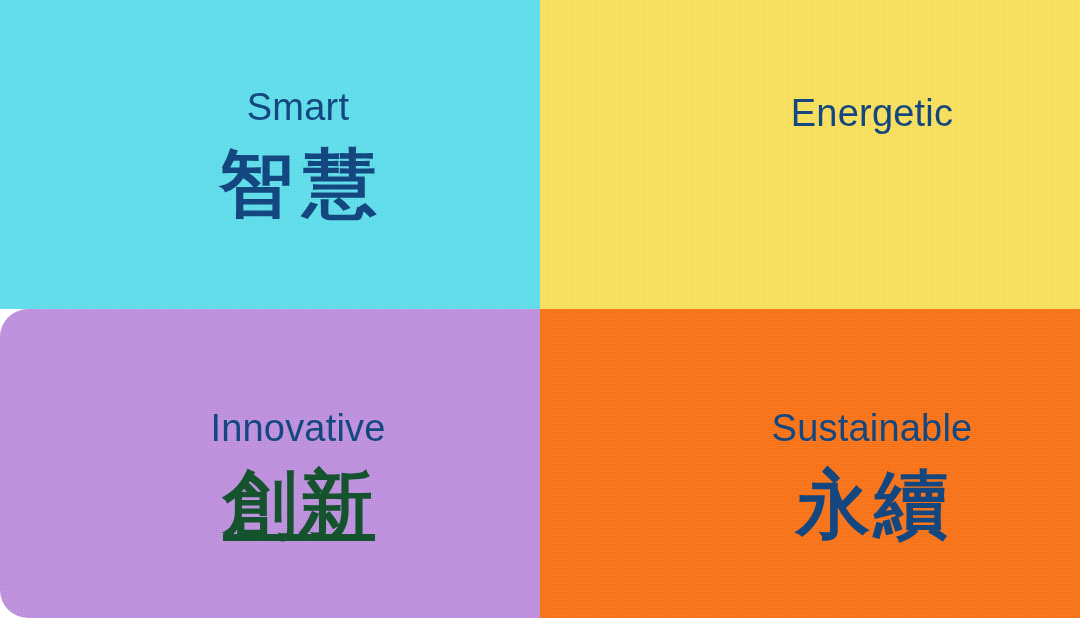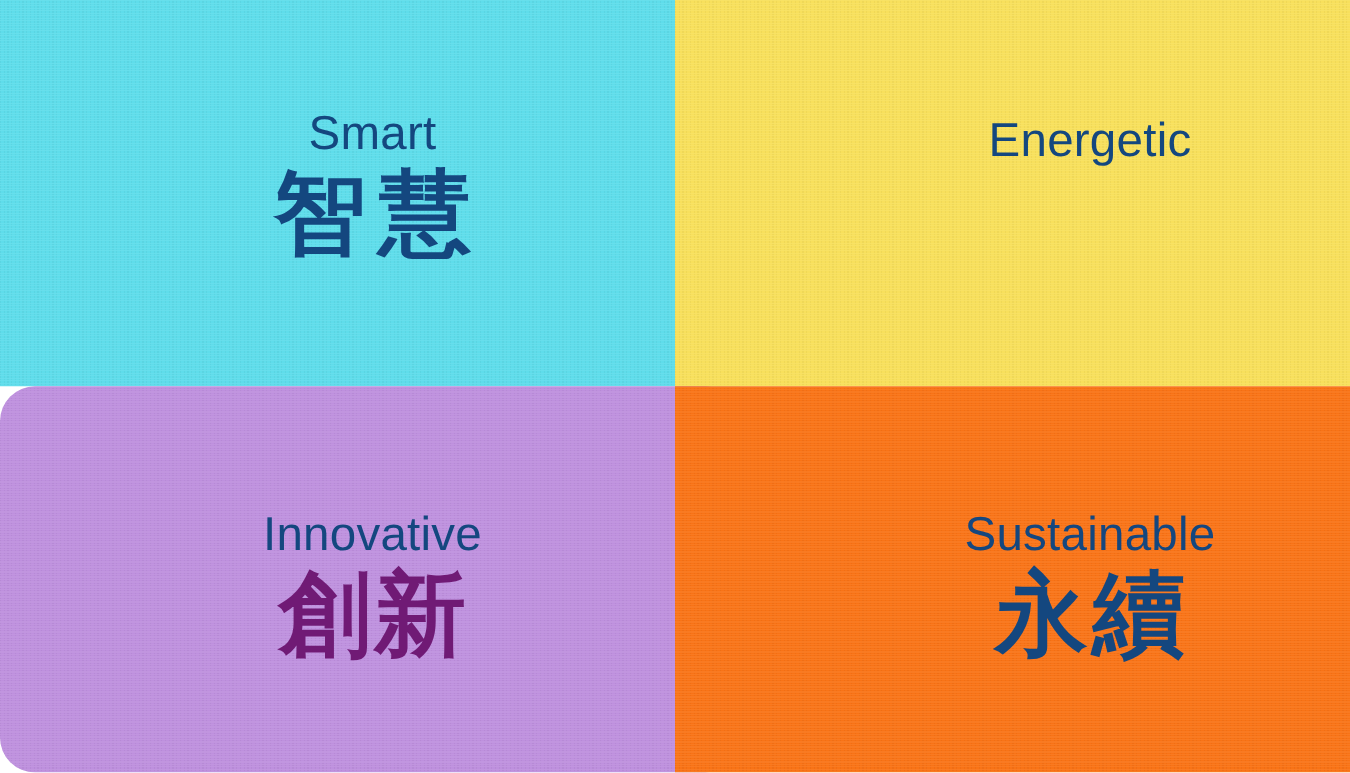--- a/index.html
+++ b/index.html
@@ -71,21 +71,21 @@
     white-space: nowrap;
   }
 
   .word-zh {
     font-family: "DejaVu Sans", "Liberation Sans", sans-serif;
     font-size: 74px;
     font-weight: 700;
     line-height: 1.06;
     letter-spacing: 2px;
     white-space: nowrap;
-    margin-top: 4px;
+    margin-top: 16px;
   }
 
   .stack-tl .word-zh { letter-spacing: 10px; padding-left: 10px; }
   .stack-tr .word-zh { letter-spacing: 4px;  padding-left: 4px;  }
   .stack-bl .word-zh { letter-spacing: 2px;  padding-left: 2px;  }
   .stack-br .word-zh { letter-spacing: 4px;  padding-left: 4px;  }
 </style>
 </head>
 <body>
 
@@ -100,21 +100,21 @@
 
   <div class="quadrant q-yellow" style="background-color: rgb(248, 224, 92);">
     <div class="label-stack stack-tr">
       <div class="word-en" style="color: rgb(20, 71, 127);">Energetic</div>
     </div>
   </div>
 
   <div class="quadrant q-purple" style="background-color: rgb(190, 144, 222);">
     <div class="label-stack stack-bl">
       <div class="word-en" style="color: rgb(20, 71, 127);">Innovative</div>
-      <div class="word-zh" style="color: #701a75;">創新</div>
+      <div class="word-zh" style="color: #14532d; text-decoration: underline;">創新</div>
     </div>
   </div>
 
   <div class="quadrant q-green" style="background-color: #f97316;">
     <div class="label-stack stack-br">
       <div class="word-en" style="color: rgb(20, 71, 127);">Sustainable</div>
       <div class="word-zh" style="color: rgb(20, 71, 127);">永續</div>
     </div>
   </div>
 

